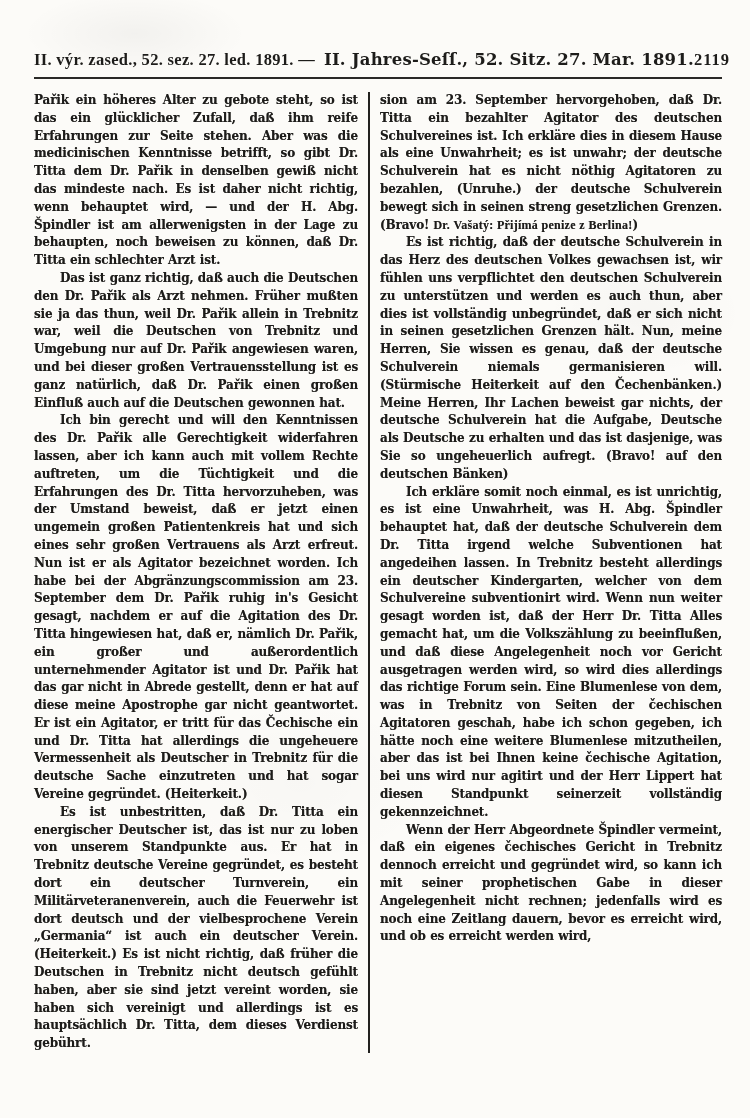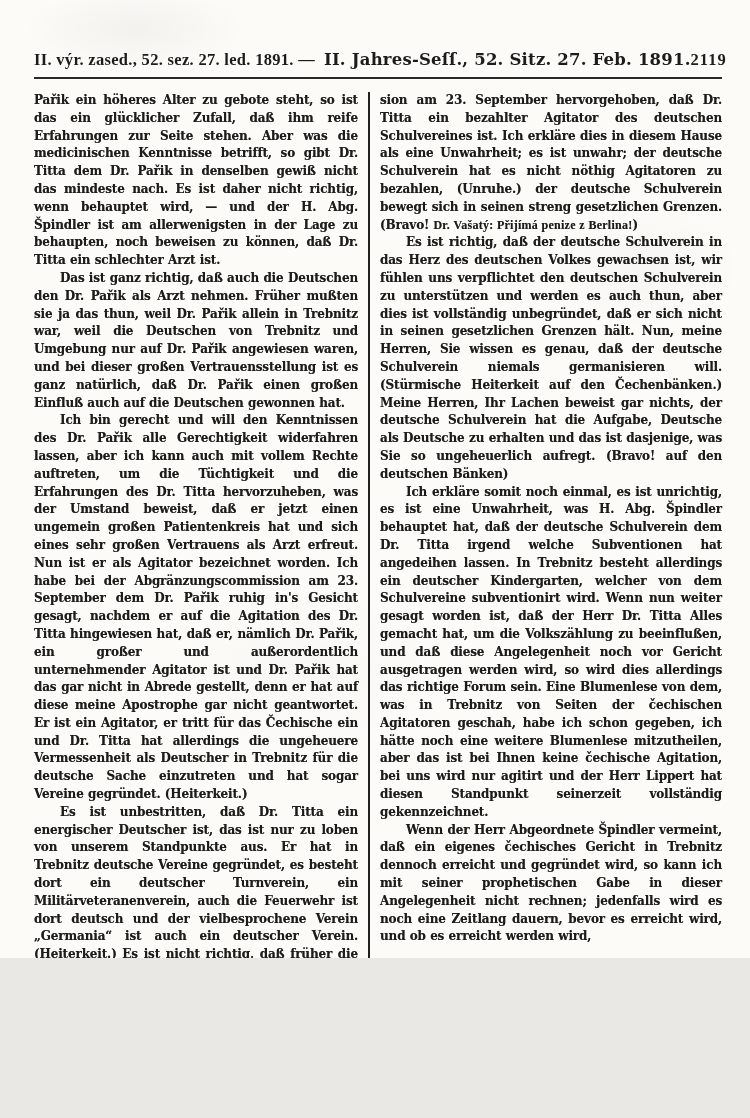--- a/index.html
+++ b/index.html
@@ -4,21 +4,21 @@
 <title>II. Jahres-Sess., 52. Sitz. 27. Jan. 1891 — S. 2119</title>
 <style>
   html,body { margin:0; padding:0; }
   body {
     width:750px; height:1118px;
     font-family:"DejaVu Serif", serif;
     background:#e9e8e5;
   }
   .page {
     position:relative;
-    width:750px; height:958px;
+    width:750px; height:1118px;
     overflow:hidden;
     color:#1d1c1a;
     background:
       radial-gradient(160px 60px at 18% 3%, rgba(0,0,0,0.04), transparent 70%),
       radial-gradient(140px 90px at 86% 28%, rgba(0,0,0,0.022), transparent 70%),
       radial-gradient(200px 120px at 40% 70%, rgba(0,0,0,0.015), transparent 70%),
       #fcfbf8;
   }
   .header {
     display:flex;
@@ -70,21 +70,21 @@
     margin-top:20px;
   }
 </style>
 </head>
 <body>
 
 <div class="page">
 
   <div class="header">
     <span class="cite-cz">II. výr. zased., 52. sez. 27. led. 1891. —</span>
-    <span class="cite-de">II. Jahres-Seſſ., 52. Sitz. 27. Feb. 1891.</span>
+    <span class="cite-de">II. Jahres-Seſſ., 52. Sitz. 27. Mar. 1891.</span>
     <span class="pageno">2119</span>
   </div>
 
   <div class="columns">
     <div class="col-left" id="col-left">
         <p class="para"><span class="fraktur">Pařik ein höheres Alter zu gebote steht, so ist das ein glücklicher Zufall, daß ihm reife Erfahrungen zur Seite stehen. Aber was die medicinischen Kenntnisse betrifft, so gibt Dr. Titta dem Dr. Pařik in denselben gewiß nicht das mindeste nach. Es ist daher nicht richtig, wenn behauptet wird, — und der H. Abg. Špindler ist am allerwenigsten in der Lage zu behaupten, noch beweisen zu können, daß Dr. Titta ein schlechter Arzt ist.</span></p>
         <p class="para indent"><span class="fraktur">Das ist ganz richtig, daß auch die Deutschen den Dr. Pařik als Arzt nehmen. Früher mußten sie ja das thun, weil Dr. Pařik allein in Trebnitz war, weil die Deutschen von Trebnitz und Umgebung nur auf Dr. Pařik angewiesen waren, und bei dieser großen Vertrauensstellung ist es ganz natürlich, daß Dr. Pařik einen großen Einfluß auch auf die Deutschen gewonnen hat.</span></p>
         <p class="para indent"><span class="fraktur">Ich bin gerecht und will den Kenntnissen des Dr. Pařik alle Gerechtigkeit widerfahren lassen, aber ich kann auch mit vollem Rechte auftreten, um die Tüchtigkeit und die Erfahrungen des Dr. Titta hervorzuheben, was der Umstand beweist, daß er jetzt einen ungemein großen Patientenkreis hat und sich eines sehr großen Vertrauens als Arzt erfreut. Nun ist er als Agitator bezeichnet worden. Ich habe bei der Abgränzungscommission am 23. September dem Dr. Pařik ruhig in's Gesicht gesagt, nachdem er auf die Agitation des Dr. Titta hingewiesen hat, daß er, nämlich Dr. Pařik, ein großer und außerordentlich unternehmender Agitator ist und Dr. Pařik hat das gar nicht in Abrede gestellt, denn er hat auf diese meine Apostrophe gar nicht geantwortet. Er ist ein Agitator, er tritt für das Čechische ein und Dr. Titta hat allerdings die ungeheuere Vermessenheit als Deutscher in Trebnitz für die deutsche Sache einzutreten und hat sogar Vereine gegründet. (Heiterkeit.)</span></p>
         <p class="para indent"><span class="fraktur">Es ist unbestritten, daß Dr. Titta ein energischer Deutscher ist, das ist nur zu loben von unserem Standpunkte aus. Er hat in Trebnitz deutsche Vereine gegründet, es besteht dort ein deutscher Turnverein, ein Militärveteranenverein, auch die Feuerwehr ist dort deutsch und der vielbesprochene Verein „Germania“ ist auch ein deutscher Verein. (Heiterkeit.) Es ist nicht richtig, daß früher die Deutschen in Trebnitz nicht deutsch gefühlt haben, aber sie sind jetzt vereint worden, sie haben sich vereinigt und allerdings ist es hauptsächlich Dr. Titta, dem dieses Verdienst gebührt.</span></p>
       </div>

